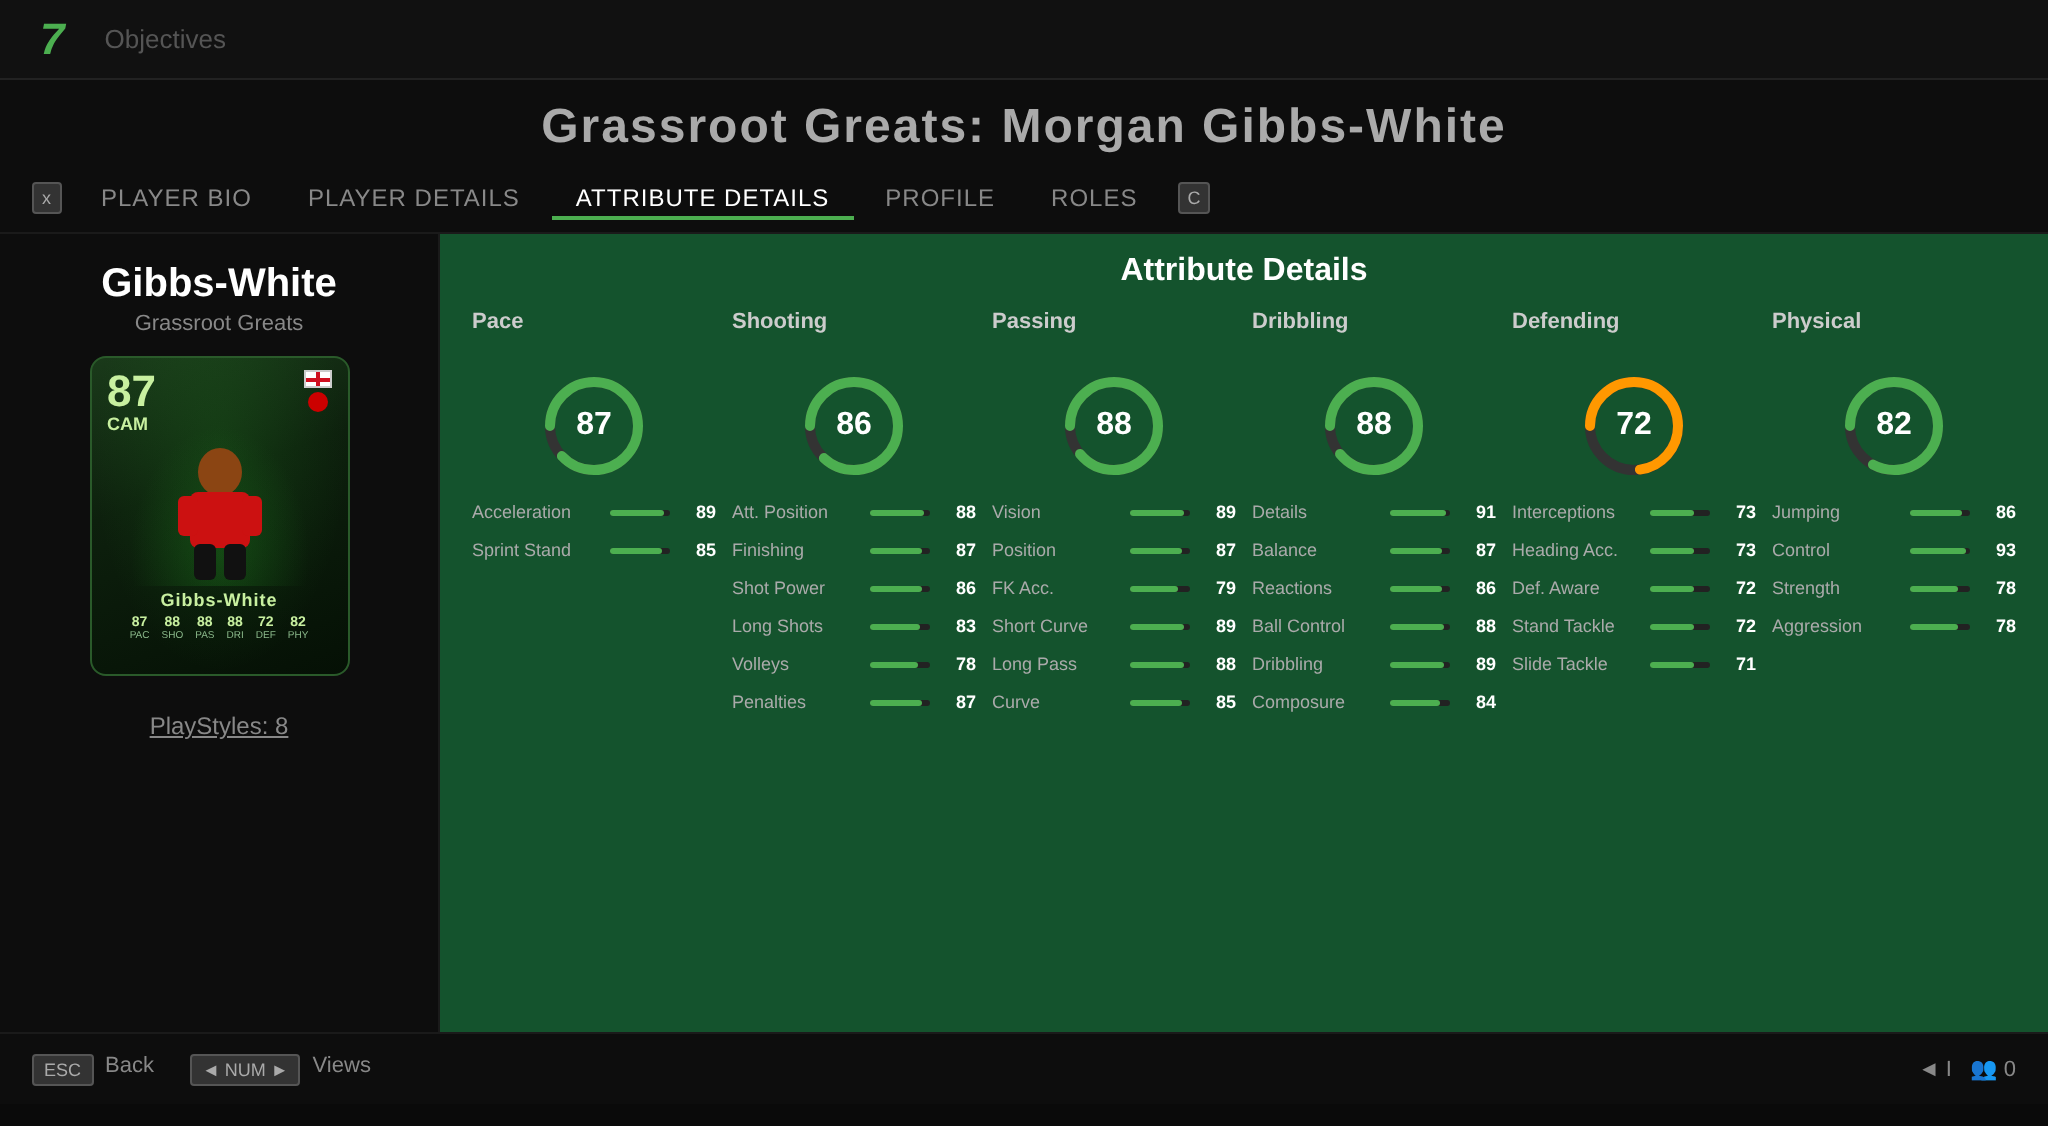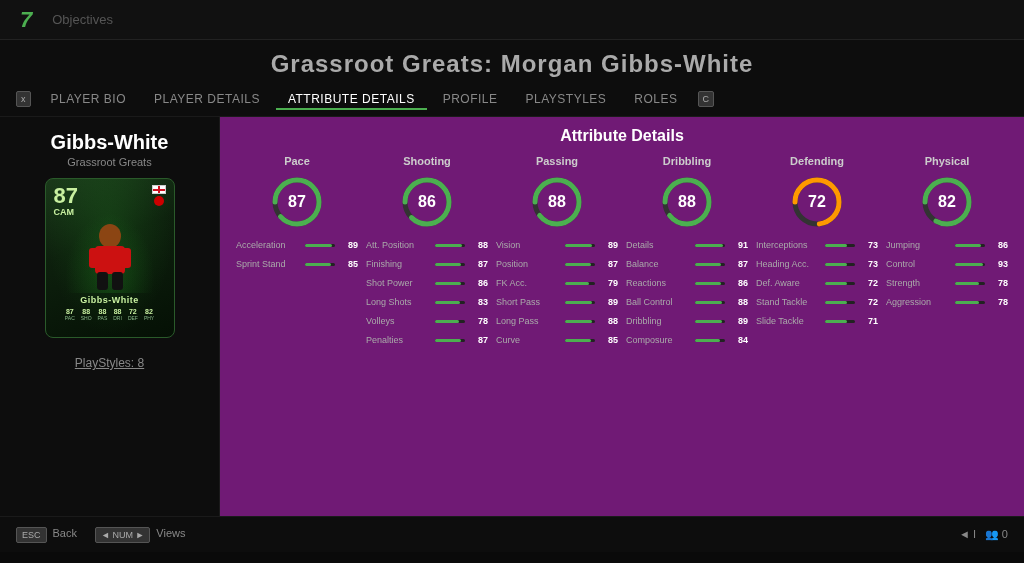--- a/index.html
+++ b/index.html
@@ -76,21 +76,21 @@
     .tab.active {
       color: #fff;
       border-bottom: 2px solid #4caf50;
       padding-bottom: 2px;
     }
 
     
     .main-content {
       display: flex;
       height: calc(563px - 40px - 50px - 38px - 36px);
-      background: #701a75;
+      background: #14532d;
     }
 
     
     .left-panel {
       width: 220px;
       min-width: 220px;
       display: flex;
       flex-direction: column;
       align-items: center;
       padding: 14px 10px;
@@ -259,25 +259,25 @@
       display: grid;
       grid-template-columns: repeat(6, 1fr);
       gap: 8px;
     }
     .attr-col {
       display: flex;
       flex-direction: column;
       gap: 6px;
     }
     .attr-col-header {
-      text-align: center;
+      text-align: left;
       font-size: 11px;
       color: #ccc;
       font-weight: 600;
-      margin-bottom: 1px;
+      margin-bottom: 12px;
     }
 
     
     .gauge-container {
       display: flex;
       justify-content: center;
       margin-bottom: 4px;
     }
     .gauge {
       position: relative;
@@ -391,21 +391,20 @@
 <div class="page-title-bar">
   <h1>Grassroot Greats: Morgan Gibbs-White</h1>
 </div>
 
 <div class="tabs">
   <span class="tab-key">x</span>
   <span class="tab">Player Bio</span>
   <span class="tab">Player Details</span>
   <span class="tab active">Attribute Details</span>
   <span class="tab">PROFILE</span>
-  <span class="tab">PlayStyles</span>
   <span class="tab">Roles</span>
   <span class="tab-key" style="margin-left:4px;">C</span>
 </div>
 
 <div class="main-content">
 
   <div class="left-panel">
     <div class="player-name-big">Gibbs-White</div>
     <div class="player-sub">Grassroot Greats</div>
 
@@ -579,21 +578,21 @@
         <span class="attr-val">87</span>
       </div>
           <div class="attr-row">
         <span class="attr-label">FK Acc.</span>
         <div class="attr-bar-wrap">
           <div class="attr-bar" style="width:79.7979797979798%;"></div>
         </div>
         <span class="attr-val">79</span>
       </div>
           <div class="attr-row">
-        <span class="attr-label">Short Pass</span>
+        <span class="attr-label">Short Curve</span>
         <div class="attr-bar-wrap">
           <div class="attr-bar" style="width:89.8989898989899%;"></div>
         </div>
         <span class="attr-val">89</span>
       </div>
           <div class="attr-row">
         <span class="attr-label">Long Pass</span>
         <div class="attr-bar-wrap">
           <div class="attr-bar" style="width:88.88888888888889%;"></div>
         </div>

